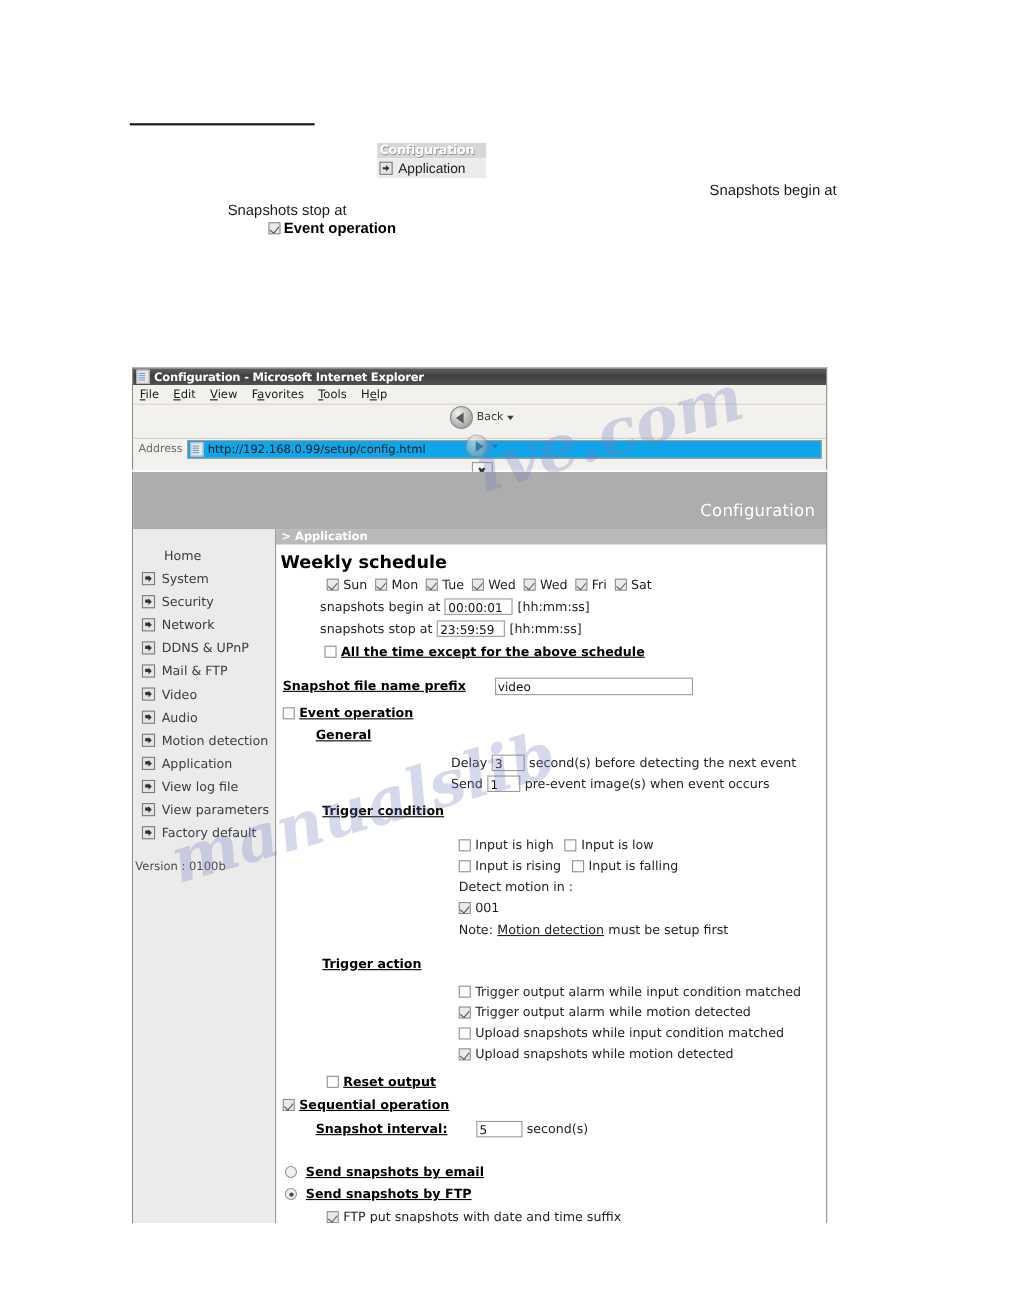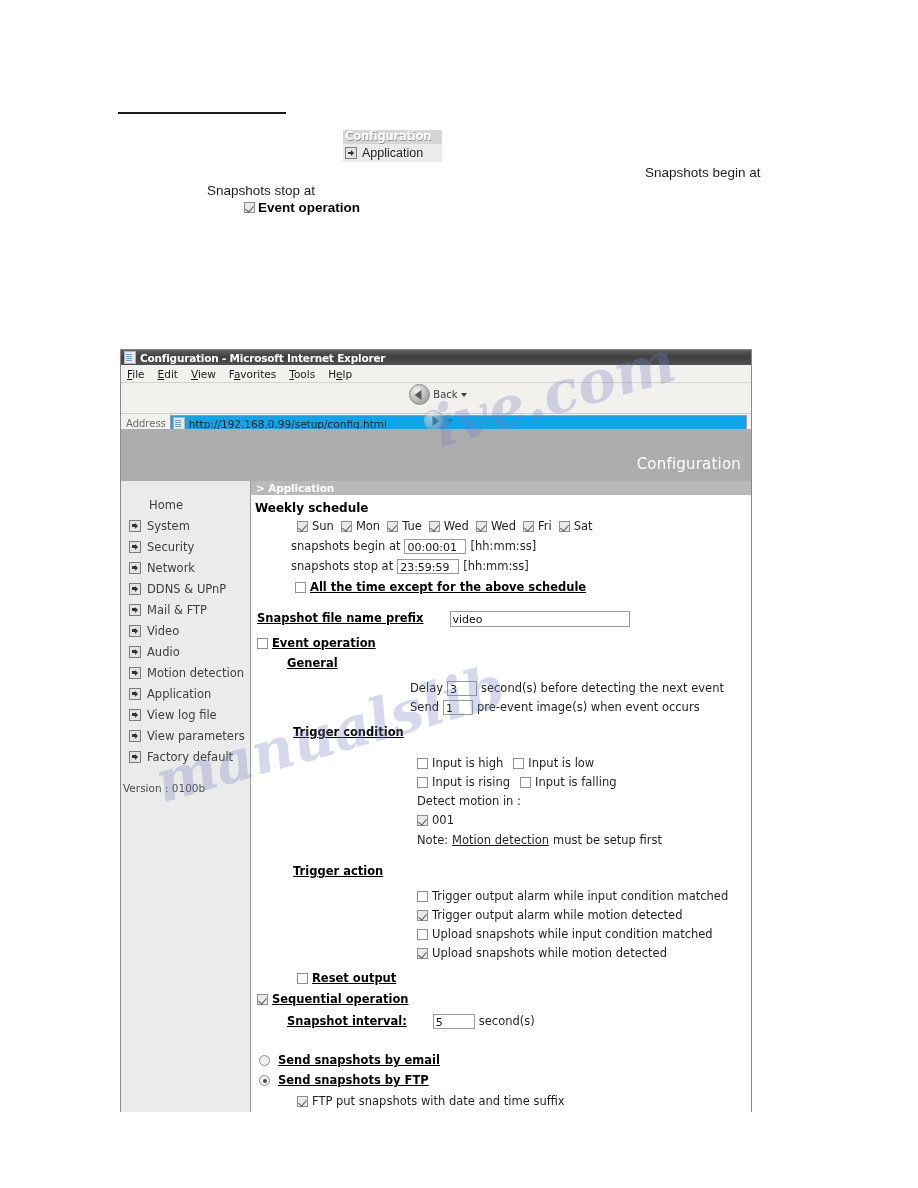--- a/index.html
+++ b/index.html
@@ -77,21 +77,21 @@
   #frag-stop  { left: 207px; top: 183px; font-size: 13.5px; color: #1c1c1c; }
   #frag-event {
     left: 244px; top: 200px;
     font-size: 13.5px; font-weight: bold; color: #000;
     display: flex; align-items: center; gap: 3px;
   }
 
   
   #ie-window {
     position: absolute;
-    left: 120px; top: 349px;
+    left: 120px; top: 334px;
     width: 630px; height: 92px;
     border: 1px solid #8a8a8a;
     border-bottom: none;
     background: #f2f1ee;
   }
   #ie-titlebar {
     height: 15px;
     background: linear-gradient(to bottom, #5f5f5f 0%, #3f3f3f 45%, #515151 100%);
     display: flex;
     align-items: center;
@@ -268,21 +268,21 @@
   }
   #form-area {
     position: relative;
     padding: 4px 0 0 4px;
     font-size: 11.5px;
     color: #1f1f1f;
     font-family: "DejaVu Sans", sans-serif;
   }
   .sec-head {
     font-weight: bold;
-    font-size: 12px;
+    font-size: 16px;
     color: #000;
     margin: 2px 0 3px 0;
   }
   .row { display: flex; align-items: center; gap: 4px; line-height: 17px; }
   .ind1 { padding-left: 42px; }
   .ind2 { padding-left: 8px; }
   .ind3 { padding-left: 30px; }
   .ind4 { padding-left: 155px; }
 
   

